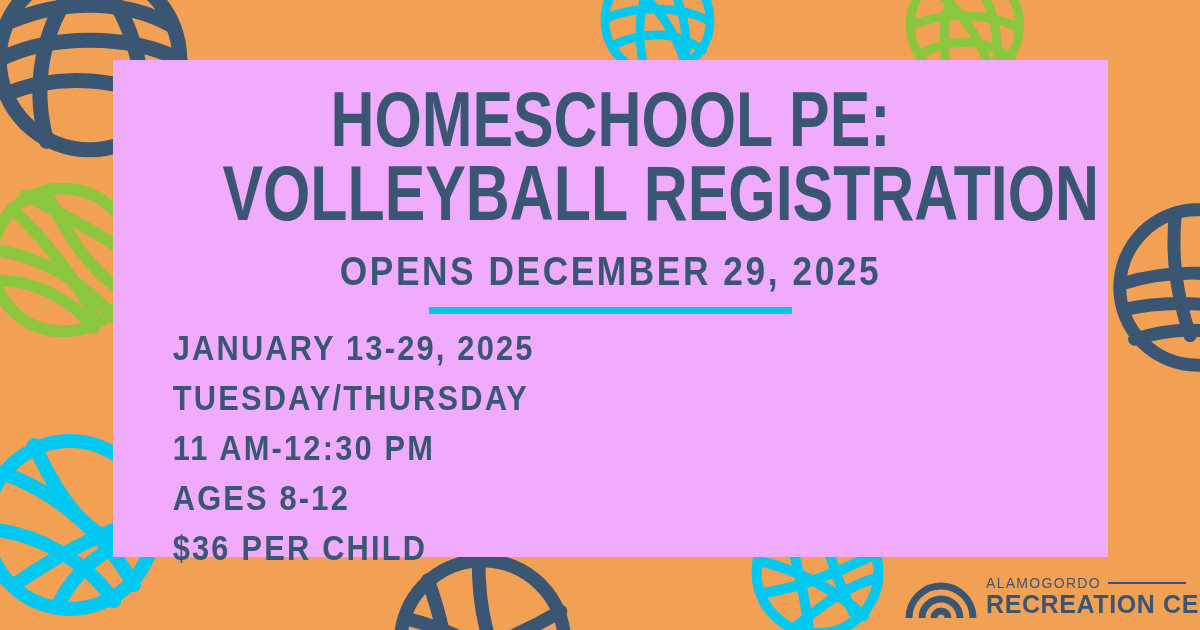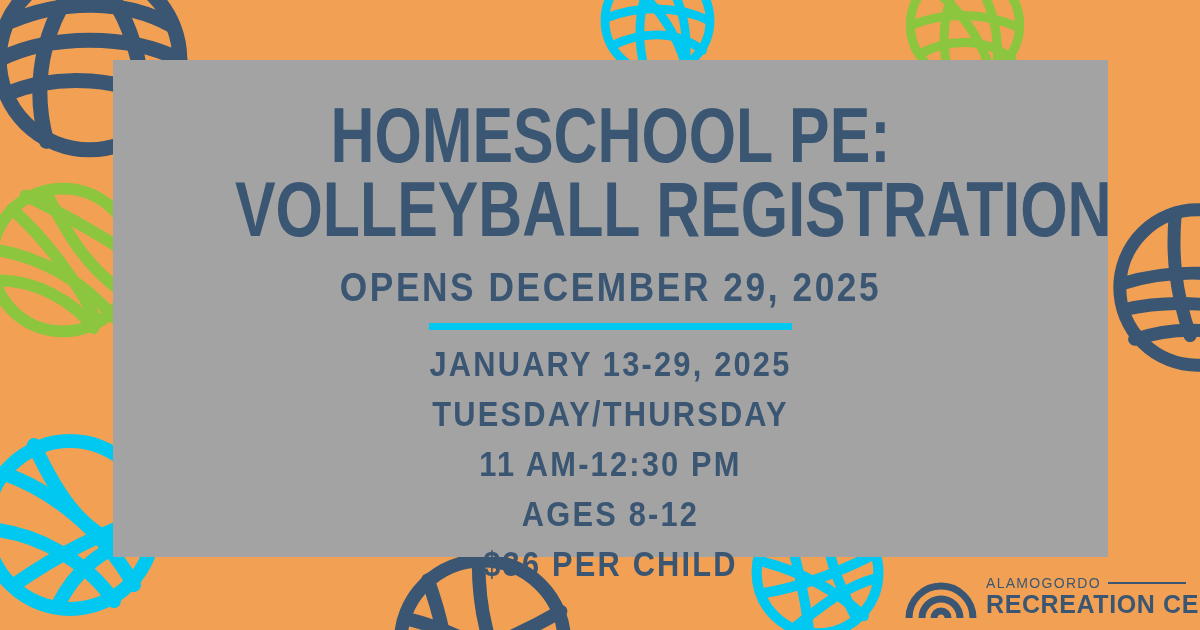--- a/index.html
+++ b/index.html
@@ -15,24 +15,24 @@
     overflow:hidden;
   }
   .ball{position:absolute;}
   .ball svg{display:block;}
 
   
   #card{
     position:absolute;
     left:113px;top:60px;
     width:995px;height:497px;
-    background:#a3a3a3;
+    background:#f0abfc;
     z-index:5;
     box-sizing:border-box;
-    padding:16px;
+    padding:0;
   }
 
   .headline{
     color:#3a5673;
     font-family:"Liberation Sans Narrow","Liberation Sans", sans-serif;
     font-weight:bold;
     text-align:center;
     text-transform:uppercase;
     letter-spacing:0px;
     line-height:0.92;
@@ -60,21 +60,21 @@
     white-space:nowrap;
     margin-top:18px;
   }
   #divider{
     width:363px;height:7px;
     background:#00c8f0;
     margin:12px auto 0 auto;
   }
   #details{
     margin-top:14px;
-    text-align:center;
+    text-align:left;
   }
   .detail{
     color:#3a5673;
     font-family:"Liberation Sans Narrow","Liberation Sans", sans-serif;
     font-weight:bold;
     font-size:35px;
     text-transform:uppercase;
     letter-spacing:2.5px;
     transform:scaleX(0.88);
     white-space:nowrap;

